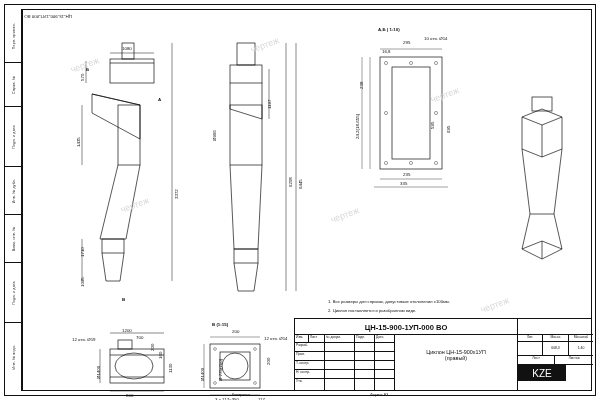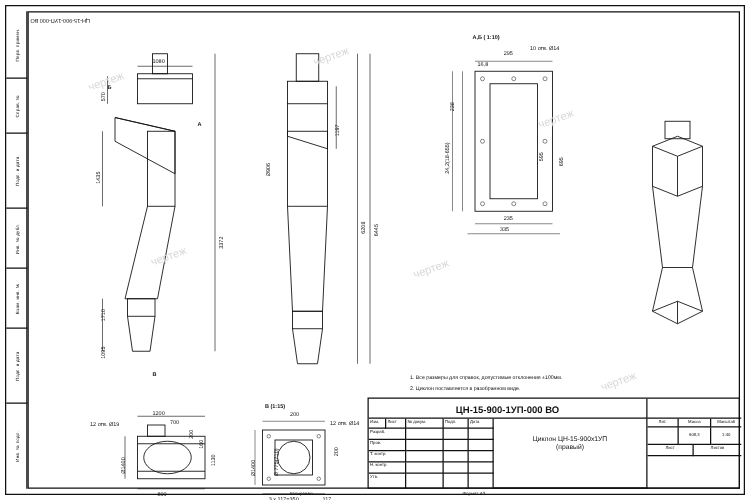--- a/index.html
+++ b/index.html
@@ -268,18 +268,26 @@
     <div class="cell" style="left:248px;top:16px;width:26px;height:7px;text-align:center;"><span>Масса</span></div>
     <div class="cell" style="left:274px;top:16px;width:24px;height:7px;border-right:none;text-align:center;"><span>Масштаб</span></div>
 
     <div class="cell" style="left:223px;top:23px;width:25px;height:14px;"></div>
     <div class="cell" style="left:248px;top:23px;width:26px;height:14px;text-align:center;padding-top:4px;"><span>608,3</span></div>
     <div class="cell" style="left:274px;top:23px;width:24px;height:14px;border-right:none;text-align:center;padding-top:4px;"><span>1:40</span></div>
 
     <div class="cell" style="left:223px;top:37px;width:37px;height:9px;text-align:center;"><span>Лист</span></div>
     <div class="cell" style="left:260px;top:37px;width:38px;height:9px;border-right:none;text-align:center;"><span>Листов</span></div>
 
+    <div class="cell" style="left:223px;top:46px;width:75px;height:26px;border-right:none;border-bottom:none;padding:2px 2px;">
+      <div>Котельный</div>
+      <div>завод КЗЭ</div>
+      <svg class="logo" viewBox="0 0 48 16">
+        <rect x="0" y="0" width="48" height="16" fill="#111"></rect>
+        <text x="24" y="12" font-size="10" font-family="Liberation Sans, sans-serif" fill="#fff" text-anchor="middle">KZE</text>
+      </svg>
+    </div>
   </div>
 
   <span class="lbl" style="left:232px;top:393px;font-size:3.6px;position:absolute;">Копировал</span>
   <span class="lbl" style="left:370px;top:393px;font-size:3.6px;position:absolute;">Формат А3</span>
 
 </div>
 
 </body></html>

